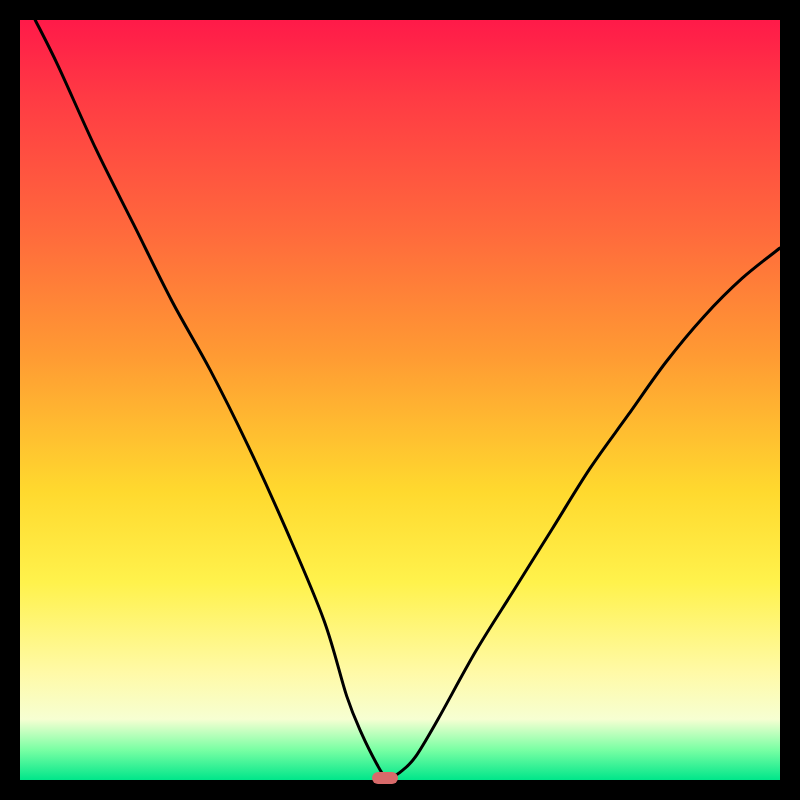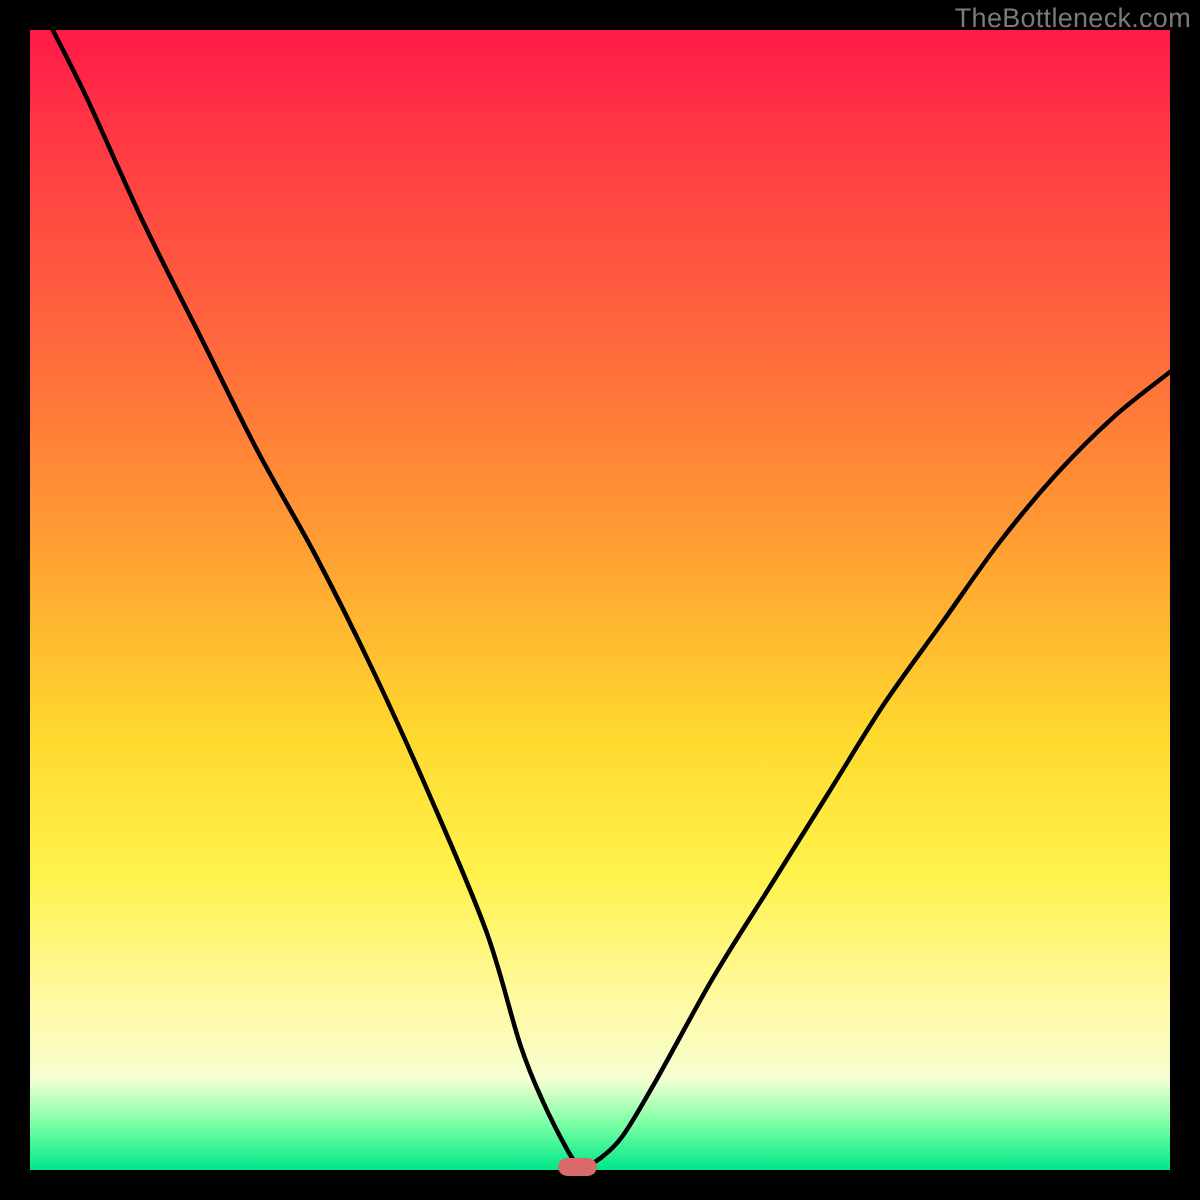--- a/index.html
+++ b/index.html
@@ -73,15 +73,14 @@
   <div class="plot">
 
     <svg class="curve" viewBox="0 0 760 760" preserveAspectRatio="none">
       <path id="curve-path" d="M 15.20 0.00 C 19.00 7.60, 27.87 24.07, 38.00 45.60 C 48.13 67.13, 63.33 102.60, 76.00 129.20 C 88.67 155.80, 101.33 179.87, 114.00 205.20 C 126.67 230.53, 139.33 257.13, 152.00 281.20 C 164.67 305.27, 177.33 325.53, 190.00 349.60 C 202.67 373.67, 215.33 399.00, 228.00 425.60 C 240.67 452.20, 253.33 480.07, 266.00 509.20 C 278.67 538.33, 293.87 572.53, 304.00 600.40 C 314.13 628.27, 320.47 657.40, 326.80 676.40 C 333.13 695.40, 336.93 703.00, 342.00 714.40 C 347.07 725.80, 353.40 737.83, 357.20 744.80 C 361.00 751.77, 362.27 754.30, 364.80 756.20 C 367.33 758.10, 369.87 756.83, 372.40 756.20 C 374.93 755.57, 376.20 755.57, 380.00 752.40 C 383.80 749.23, 388.87 746.07, 395.20 737.20 C 401.53 728.33, 407.87 716.93, 418.00 699.20 C 428.13 681.47, 443.33 652.33, 456.00 630.80 C 468.67 609.27, 481.33 590.27, 494.00 570.00 C 506.67 549.73, 519.33 529.47, 532.00 509.20 C 544.67 488.93, 557.33 467.40, 570.00 448.40 C 582.67 429.40, 595.33 412.93, 608.00 395.20 C 620.67 377.47, 633.33 358.47, 646.00 342.00 C 658.67 325.53, 671.33 310.33, 684.00 296.40 C 696.67 282.47, 709.33 269.80, 722.00 258.40 C 734.67 247.00, 753.67 233.07, 760.00 228.00" fill="none" stroke="#000" stroke-width="3" stroke-linecap="round" stroke-linejoin="round"></path>
     </svg>
 
     <div id="marker" class="marker" style="left: 364.8px; top: 758px;"></div>
 
   </div>
 
-  <div class="watermark">TheBottleneck.com</div>
 
 </div>
 
 </body></html>

